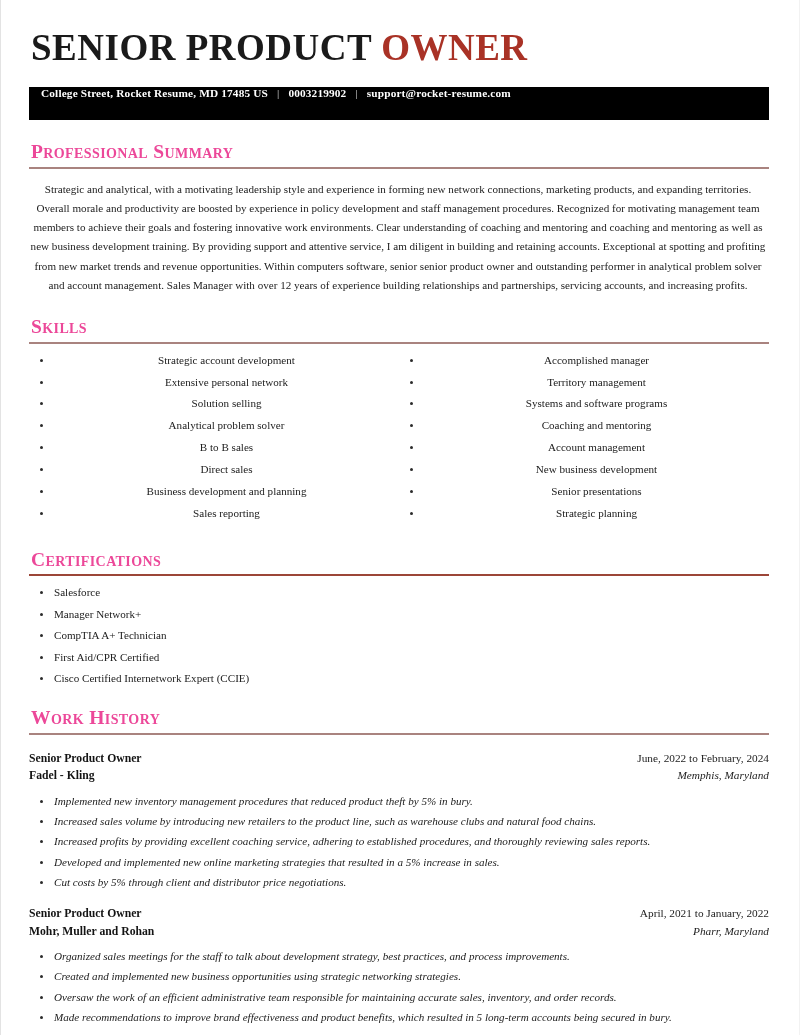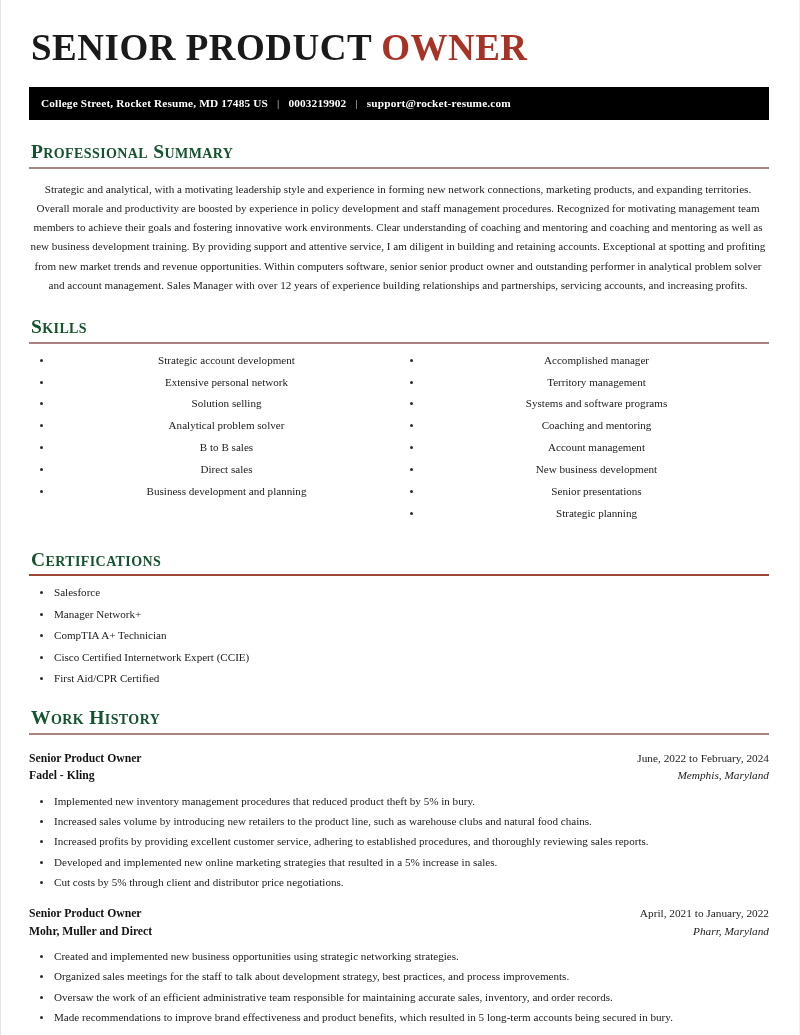--- a/index.html
+++ b/index.html
@@ -35,41 +35,40 @@
   }
   .name-first { color: #1a1a1a; }
   .name-last  { color: #a93226; }
 
   .contact-bar {
     margin-top: 19px;
     background: #000000;
     color: #ffffff;
     height: 33px;
     display: flex;
-    align-items: center;
     padding: 0 12px;
     font-size: 11.3px;
     font-weight: 700;
     letter-spacing: 0.15px;
   }
   .contact-sep {
     display: inline-block;
     padding: 0 9px;
     font-weight: 400;
     color: #d8d8d8;
   }
 
   
   .section { margin-top: 21px; }
   .section-title {
     font-size: 19.5px;
     font-weight: 700;
     font-variant: small-caps;
     letter-spacing: 0.4px;
-    color: #14532d;
+    color: #ec4899;
     line-height: 1.12;
     margin: 0 0 3px 2px;
   }
   .rule {
     height: 2px;
     background: #a9837f;
     margin: 4px 0 0 0;
   }
   .rule.dark { background: #9c4638; }
 
@@ -142,21 +141,21 @@
     font-weight: 700;
     color: #141414;
   }
   .job-location {
     font-size: 11.3px;
     font-style: italic;
     color: #222222;
     text-align: right;
     white-space: nowrap;
   }
-  .job ul.bullets { margin-top: 9px; }
+  .job ul.bullets { margin-top: 9px; font-style: italic; }
   .job ul.bullets li { margin-bottom: 5.5px; }
 </style>
 </head>
 <body>
 
 <div class="page">
 
   <div>
     <div class="name-line"><span class="name-first">SENIOR PRODUCT </span><span class="name-last">OWNER</span></div>
 
@@ -181,20 +180,21 @@
     <div class="two-col">
       <div class="col">
         <ul class="bullets">
           <li>Strategic account development</li>
           <li>Extensive personal network</li>
           <li>Solution selling</li>
           <li>Analytical problem solver</li>
           <li>B to B sales</li>
           <li>Direct sales</li>
           <li>Business development and planning</li>
+          <li>Sales reporting</li>
         </ul>
       </div>
       <div class="col">
         <ul class="bullets">
           <li>Accomplished manager</li>
           <li>Territory management</li>
           <li>Systems and software programs</li>
           <li>Coaching and mentoring</li>
           <li>Account management</li>
           <li>New business development</li>
@@ -205,59 +205,59 @@
     </div>
   </div>
 
   <div class="section">
     <h2 class="section-title">Certifications</h2>
     <div class="rule dark"></div>
     <ul class="bullets">
       <li>Salesforce</li>
       <li>Manager Network+</li>
       <li>CompTIA A+ Technician</li>
+      <li>First Aid/CPR Certified</li>
       <li>Cisco Certified Internetwork Expert (CCIE)</li>
-      <li>First Aid/CPR Certified</li>
     </ul>
   </div>
 
   <div class="section">
     <h2 class="section-title">Work History</h2>
     <div class="rule"></div>
 
     <div class="job">
       <div class="job-row">
         <span class="job-title">Senior Product Owner</span>
         <span class="job-dates">June, 2022 to February, 2024</span>
       </div>
       <div class="job-row">
         <span class="job-company">Fadel - Kling</span>
         <span class="job-location">Memphis, Maryland</span>
       </div>
       <ul class="bullets">
         <li>Implemented new inventory management procedures that reduced product theft by 5% in bury.</li>
         <li>Increased sales volume by introducing new retailers to the product line, such as warehouse clubs and natural food chains.</li>
-        <li>Increased profits by providing excellent customer service, adhering to established procedures, and thoroughly reviewing sales reports.</li>
+        <li>Increased profits by providing excellent coaching service, adhering to established procedures, and thoroughly reviewing sales reports.</li>
         <li>Developed and implemented new online marketing strategies that resulted in a 5% increase in sales.</li>
         <li>Cut costs by 5% through client and distributor price negotiations.</li>
       </ul>
     </div>
 
     <div class="job">
       <div class="job-row">
         <span class="job-title">Senior Product Owner</span>
         <span class="job-dates">April, 2021 to January, 2022</span>
       </div>
       <div class="job-row">
-        <span class="job-company">Mohr, Muller and Direct</span>
+        <span class="job-company">Mohr, Muller and Rohan</span>
         <span class="job-location">Pharr, Maryland</span>
       </div>
       <ul class="bullets">
+        <li>Organized sales meetings for the staff to talk about development strategy, best practices, and process improvements.</li>
         <li>Created and implemented new business opportunities using strategic networking strategies.</li>
-        <li>Organized sales meetings for the staff to talk about development strategy, best practices, and process improvements.</li>
         <li>Oversaw the work of an efficient administrative team responsible for maintaining accurate sales, inventory, and order records.</li>
         <li>Made recommendations to improve brand effectiveness and product benefits, which resulted in 5 long-term accounts being secured in bury.</li>
       </ul>
     </div>
 
   </div>
 
 </div>
 
 </body></html>

